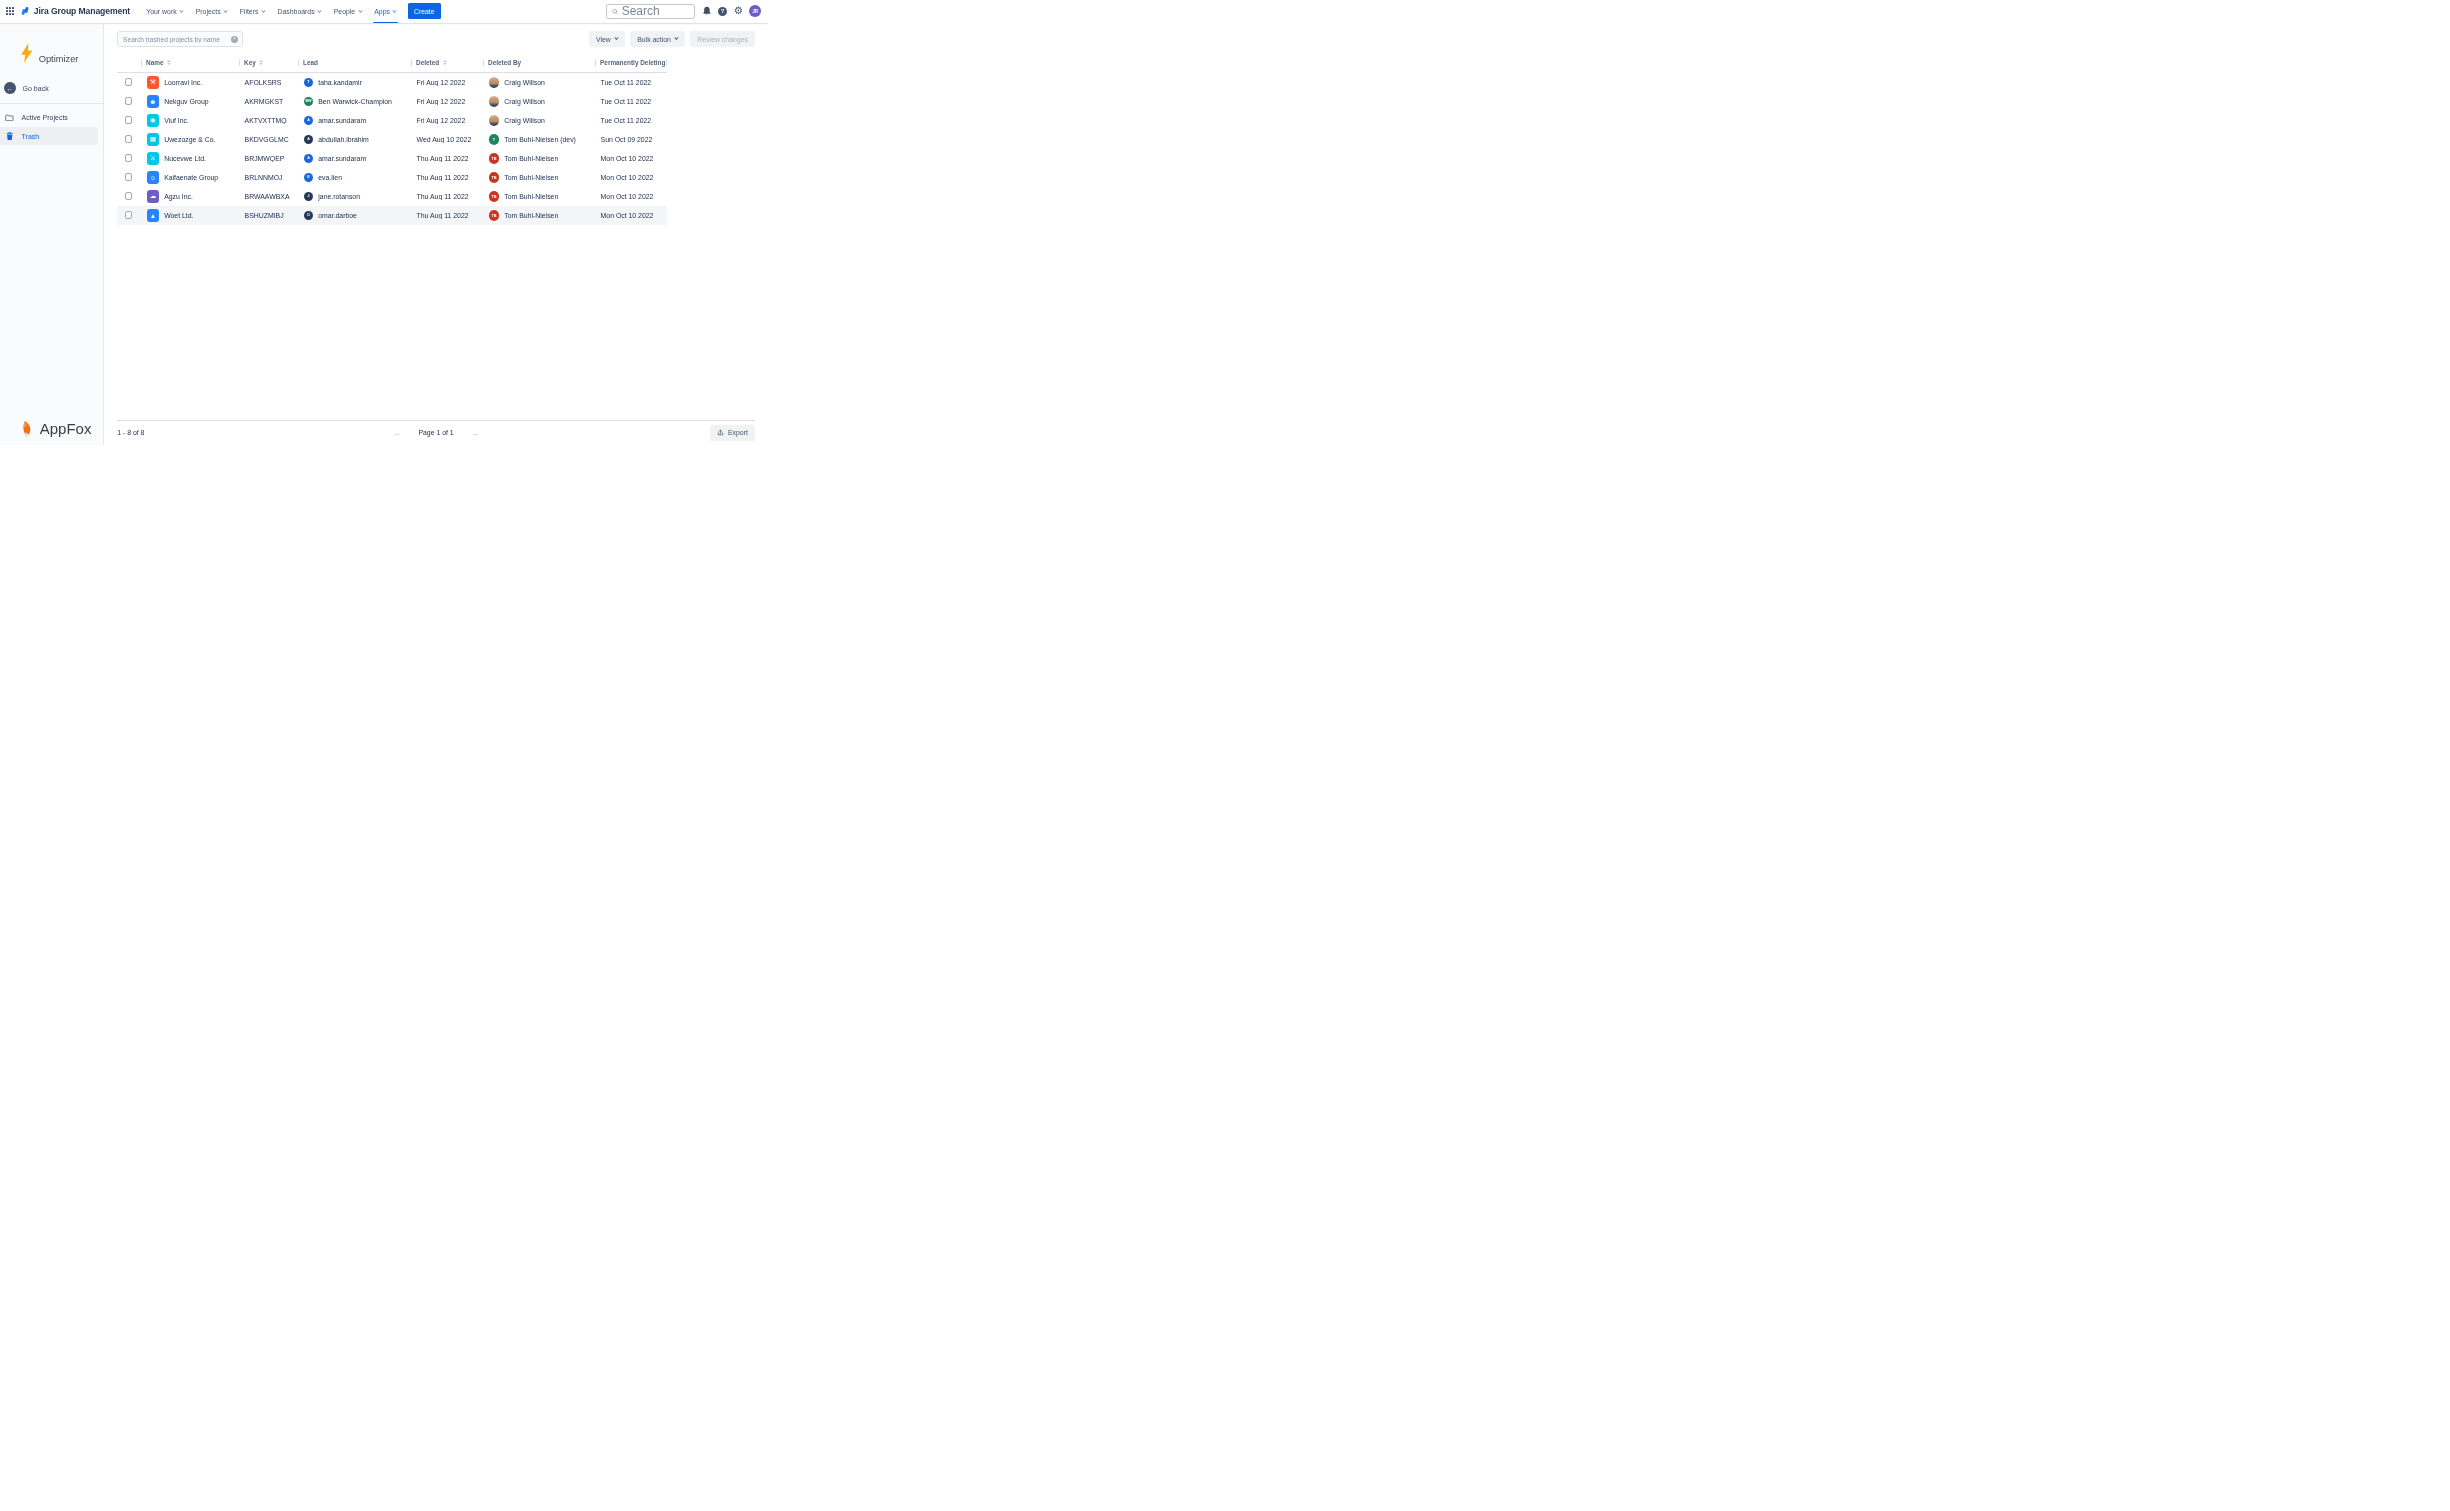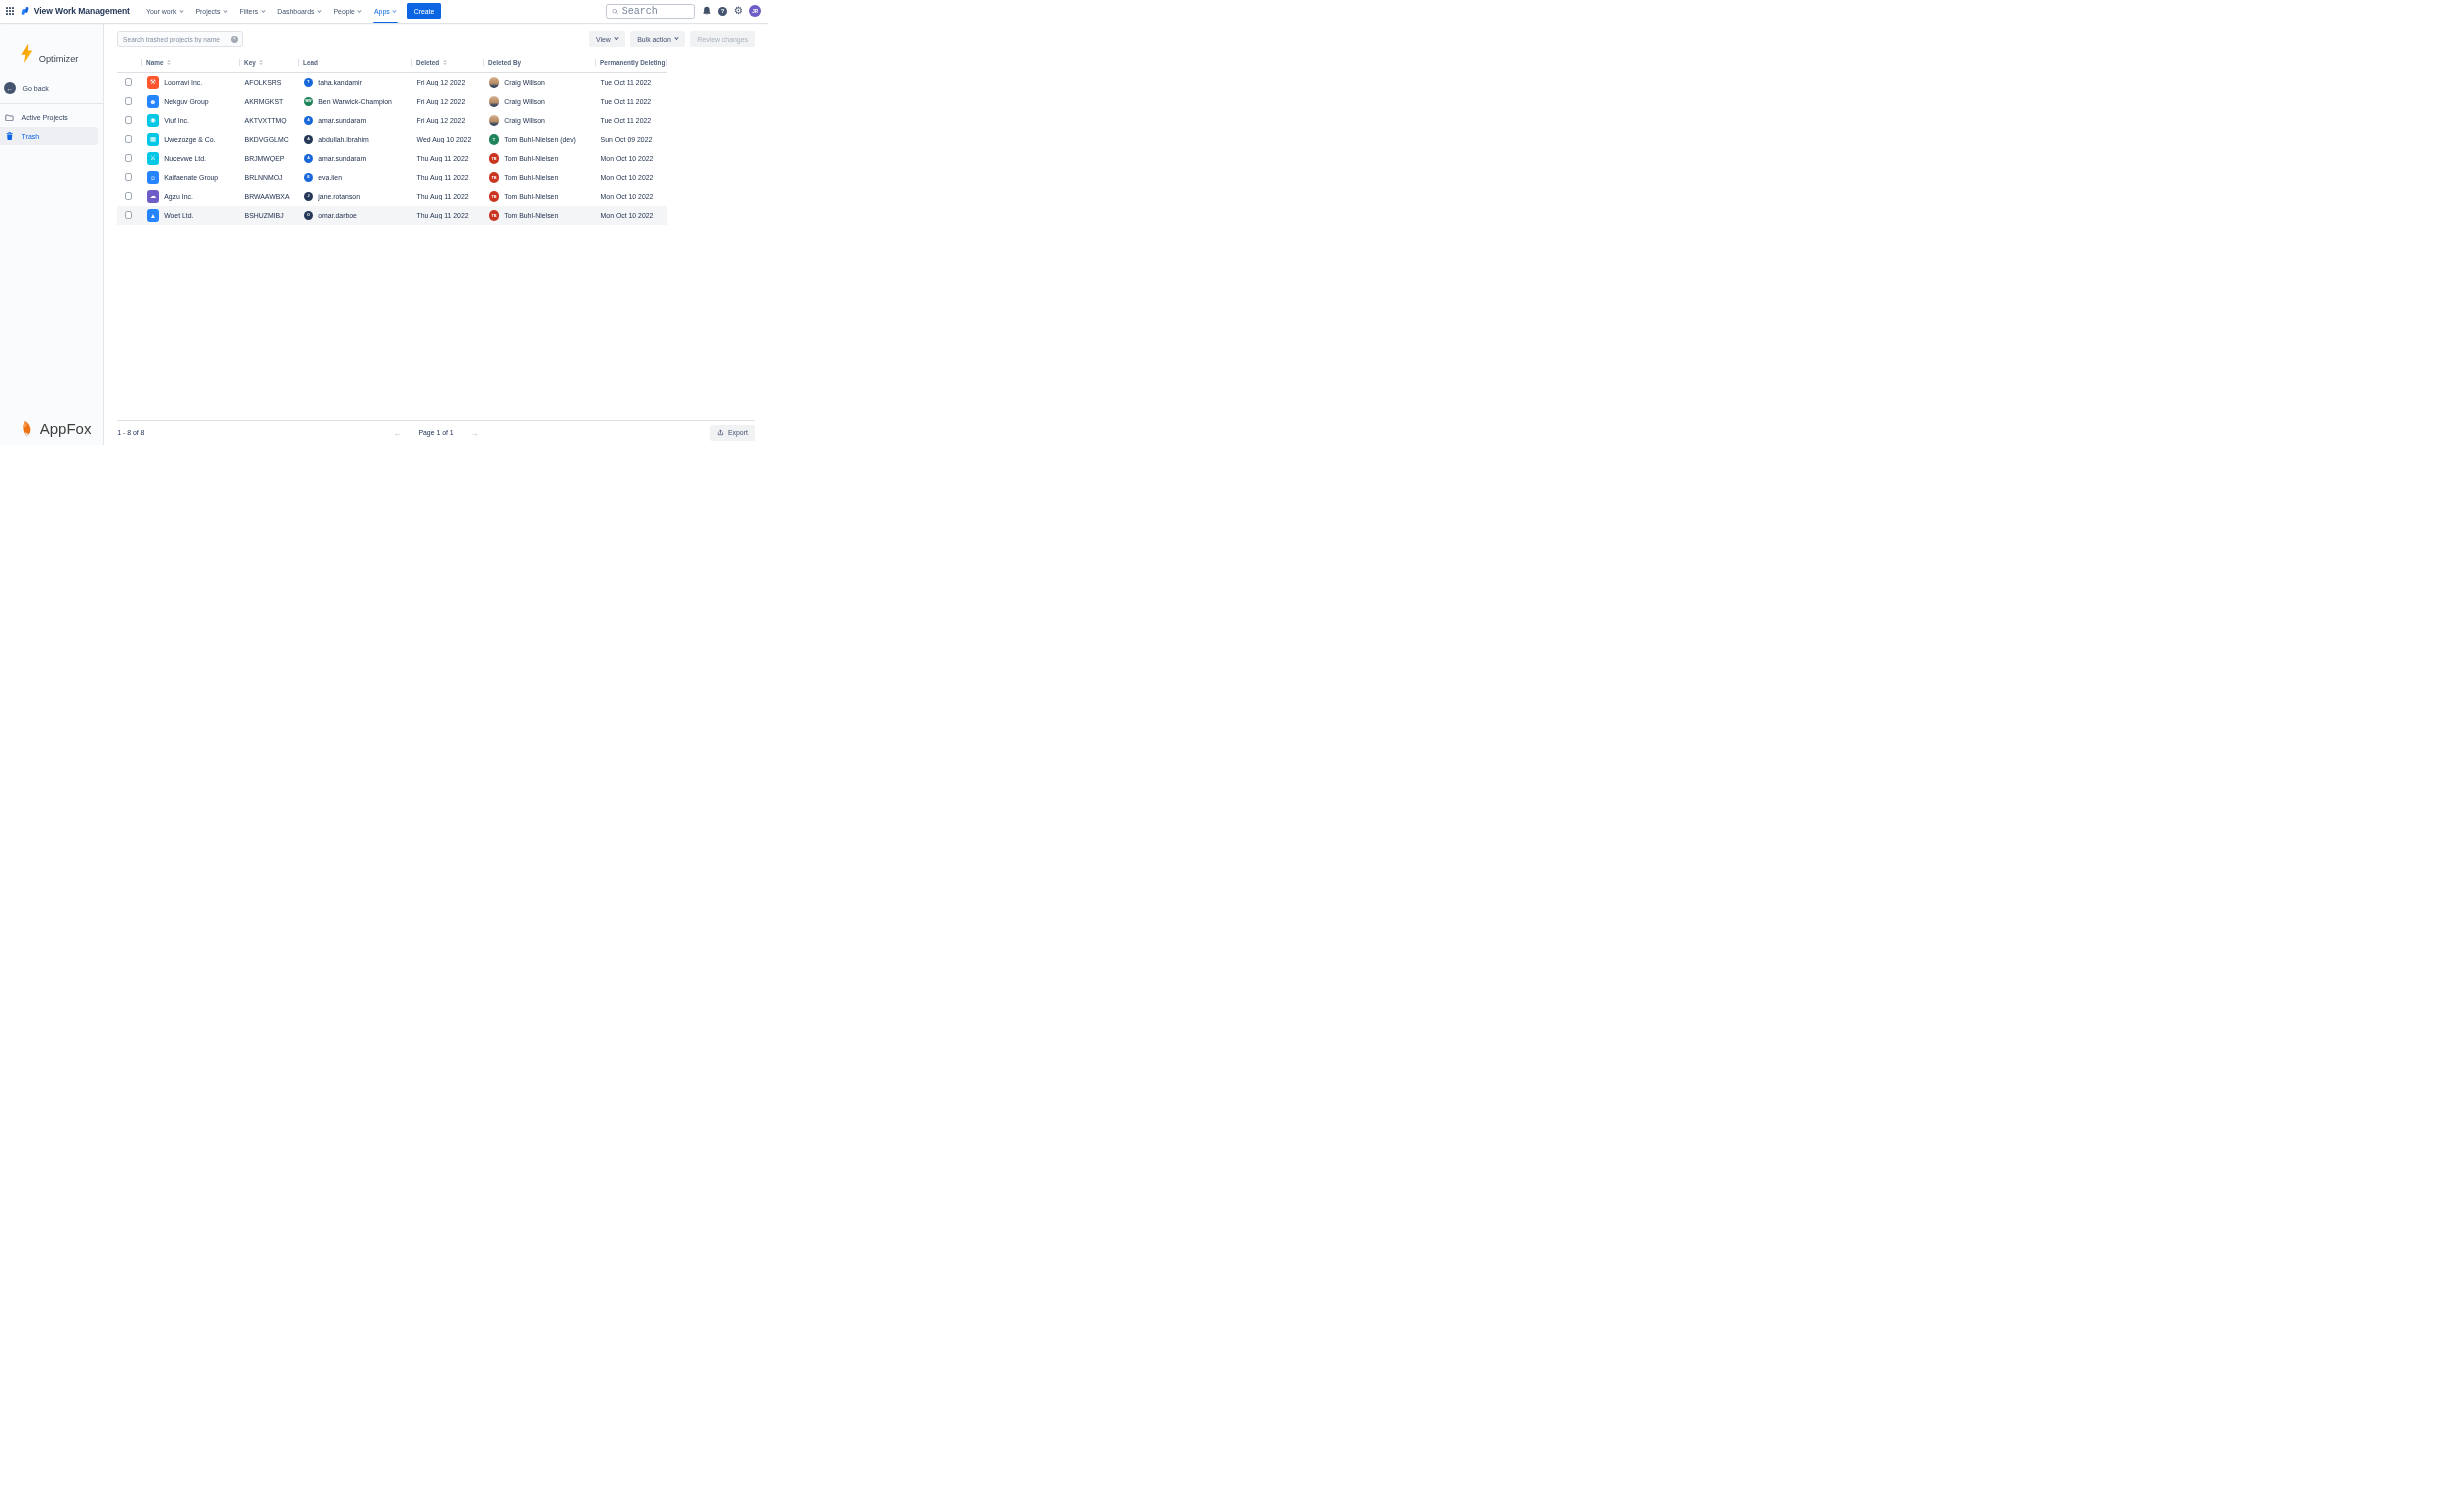--- a/index.html
+++ b/index.html
@@ -22,21 +22,21 @@
   .chev { width:2.9px; height:2.9px; border-right:0.8px solid currentColor; border-bottom:0.8px solid currentColor;
           display:inline-block; transform:rotate(45deg) translate(-0.5px,-0.5px); opacity:.55; }
   .nav-item.active { color:#0C66E4; }
   .nav-item.active::after { content:""; position:absolute; left:4.9px; right:4.9px; bottom:0; height:1.5px;
                             background:#0C66E4; border-radius:1px 1px 0 0; }
   .create-btn { background:#0C66E4; color:#fff; border:none; border-radius:1.5px; height:15.7px; padding:0 6.4px;
                 font-size:6.9px; font-weight:500; margin-left:4.9px; cursor:pointer; font-family:inherit; }
   .nav-right { margin-left:auto; display:flex; align-items:center; gap:6.4px; }
   .nav-search { width:89px; height:15px; border:0.5px solid #C1C7D0; border-radius:2.5px; display:flex;
                 align-items:center; gap:3.4px; padding:0 4.4px; background:#fff; }
-  .nav-search input { border:none; outline:none; width:100%; font-size:10px; color:#44546F; font-family:Liberation Mono, monospace; background:transparent; }
+  .nav-search input { border:none; outline:none; width:100%; font-size:12px; color:#44546F; font-family:Liberation Sans, sans-serif; background:transparent; }
   .nav-search input::placeholder { color:#7A869A; }
   .icon-btn { display:flex; align-items:center; justify-content:center; cursor:pointer; }
   .help-icon { width:9.3px; height:9.3px; border-radius:50%; background:#44546F; color:#fff; font-size:5.9px;
                font-weight:700; display:flex; align-items:center; justify-content:center; }
   .gear-icon { font-size:10.3px; color:#44546F; line-height:1; }
   .user-avatar { width:11.8px; height:11.8px; border-radius:50%; background:#6E5DC6; color:#fff; font-size:4.7px;
                  font-weight:700; display:flex; align-items:center; justify-content:center; cursor:pointer; }
 
   
   .layout { display:flex; height:421px; }
@@ -115,21 +115,21 @@
       <i></i>
       <i></i>
       <i></i>
       <i></i>
       <i></i>
       <i></i>
       <i></i>
       <i></i>
   </div>
   <span class="jira-logo"></span>
-  <span class="app-title">View Work Management</span>
+  <span class="app-title">Jira Group Management</span>
 
   <nav style="display:flex;">
     <span class="nav-item">
         <span>Your work</span>
         <i class="chev"></i>
       </span>
     <span class="nav-item">
         <span>Projects</span>
         <i class="chev"></i>
       </span>

